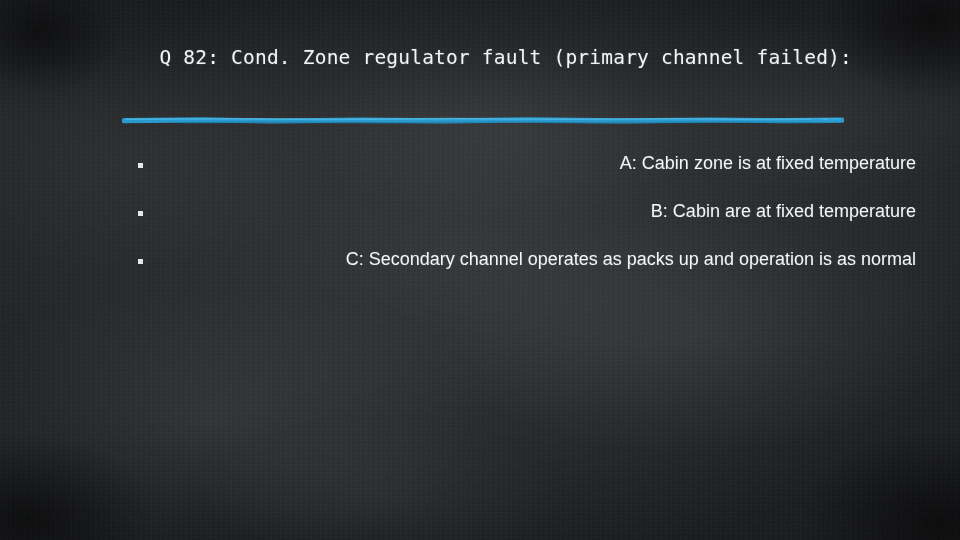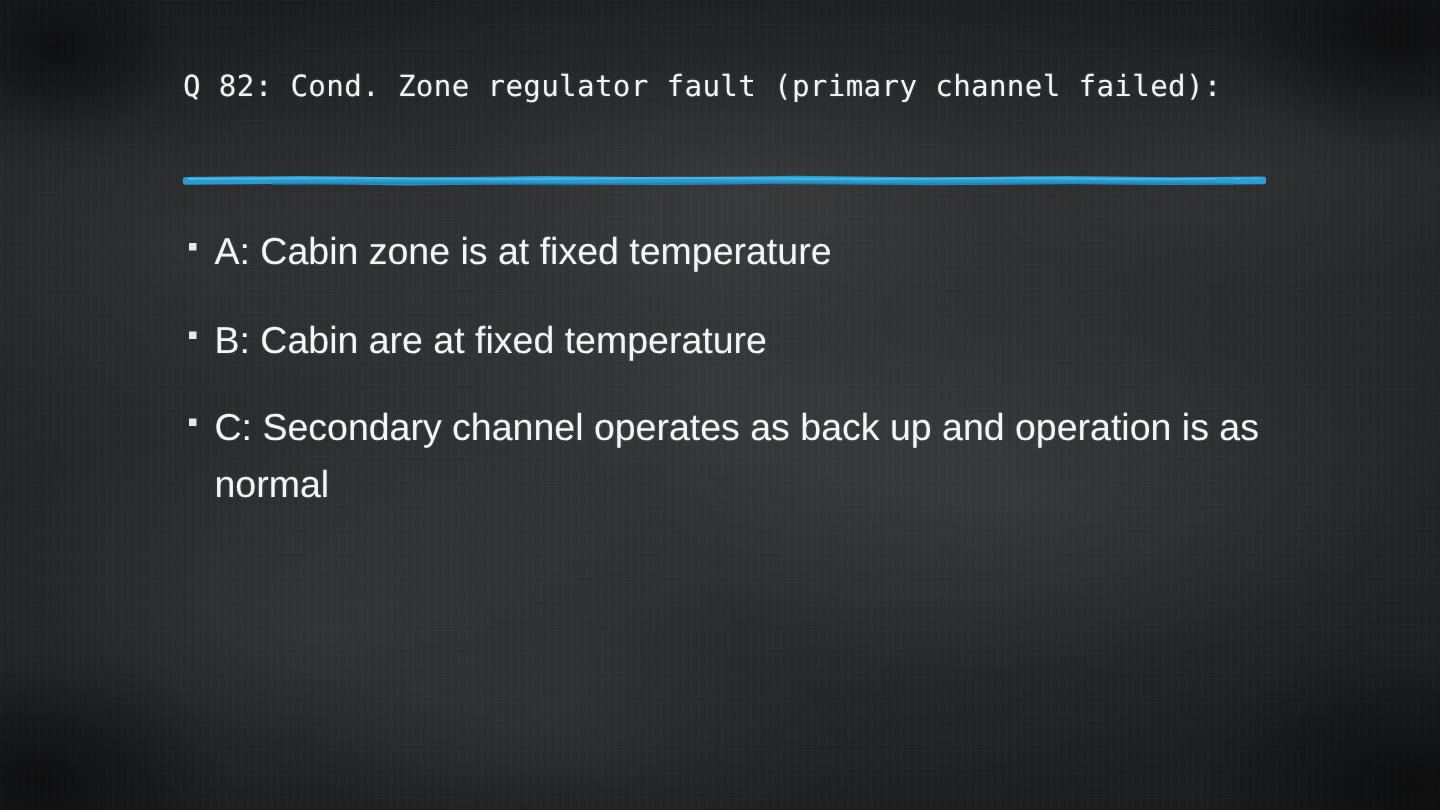--- a/index.html
+++ b/index.html
@@ -25,20 +25,21 @@
       
       radial-gradient(ellipse 420px 200px at 22% 78%, rgba(200,205,210,0.085), rgba(0,0,0,0) 68%),
       radial-gradient(ellipse 380px 170px at 72% 62%, rgba(190,195,200,0.065), rgba(0,0,0,0) 70%),
       radial-gradient(ellipse 300px 130px at 52% 24%, rgba(200,205,210,0.055), rgba(0,0,0,0) 70%),
       radial-gradient(ellipse 260px 120px at 86% 20%, rgba(180,185,190,0.05), rgba(0,0,0,0) 72%),
       radial-gradient(ellipse 320px 150px at 12% 30%, rgba(170,175,180,0.045), rgba(0,0,0,0) 72%),
       radial-gradient(ellipse 250px 110px at 40% 92%, rgba(200,205,210,0.05), rgba(0,0,0,0) 72%),
       
       radial-gradient(ellipse 700px 430px at 50% 48%, rgba(70,72,75,0.55), rgba(0,0,0,0) 72%),
       linear-gradient(180deg, #1a1b1d 0%, #252628 22%, #232426 55%, #1b1c1e 100%);
+    text-align: right;
   }
   
   #slide::before {
     content: "";
     position: absolute;
     inset: 0;
     pointer-events: none;
     background-image: repeating-linear-gradient(
       180deg,
       rgba(255,255,255,0.016) 0px,
@@ -114,21 +115,21 @@
   }
   .bullet-mark span {
     display: inline-block;
     width: 5px;
     height: 5px;
     background: #e4e8ec;
   }
   .bullet-text {
     flex: 1 1 auto;
     font-family: "Liberation Sans", sans-serif;
-    font-size: 25px;
+    font-size: 18px;
     line-height: 1.5;
     color: #f3f5f7;
     text-shadow: 0 0 2px rgba(255,255,255,0.14);
   }
 </style>
 </head>
 <body>
 
 <div id="slide">
 
@@ -152,19 +153,19 @@
         <div class="bullet-text">A: Cabin zone is at fixed temperature</div>
       </div>
 
       <div class="bullet-row">
         <div class="bullet-mark"><span></span></div>
         <div class="bullet-text">B: Cabin are at fixed temperature</div>
       </div>
 
       <div class="bullet-row">
         <div class="bullet-mark"><span></span></div>
-        <div class="bullet-text">C: Secondary channel operates as back up and operation is as normal</div>
+        <div class="bullet-text">C: Secondary channel operates as packs up and operation is as normal</div>
       </div>
 
 
     </div>
   </div>
 </div>
 
 </body></html>

